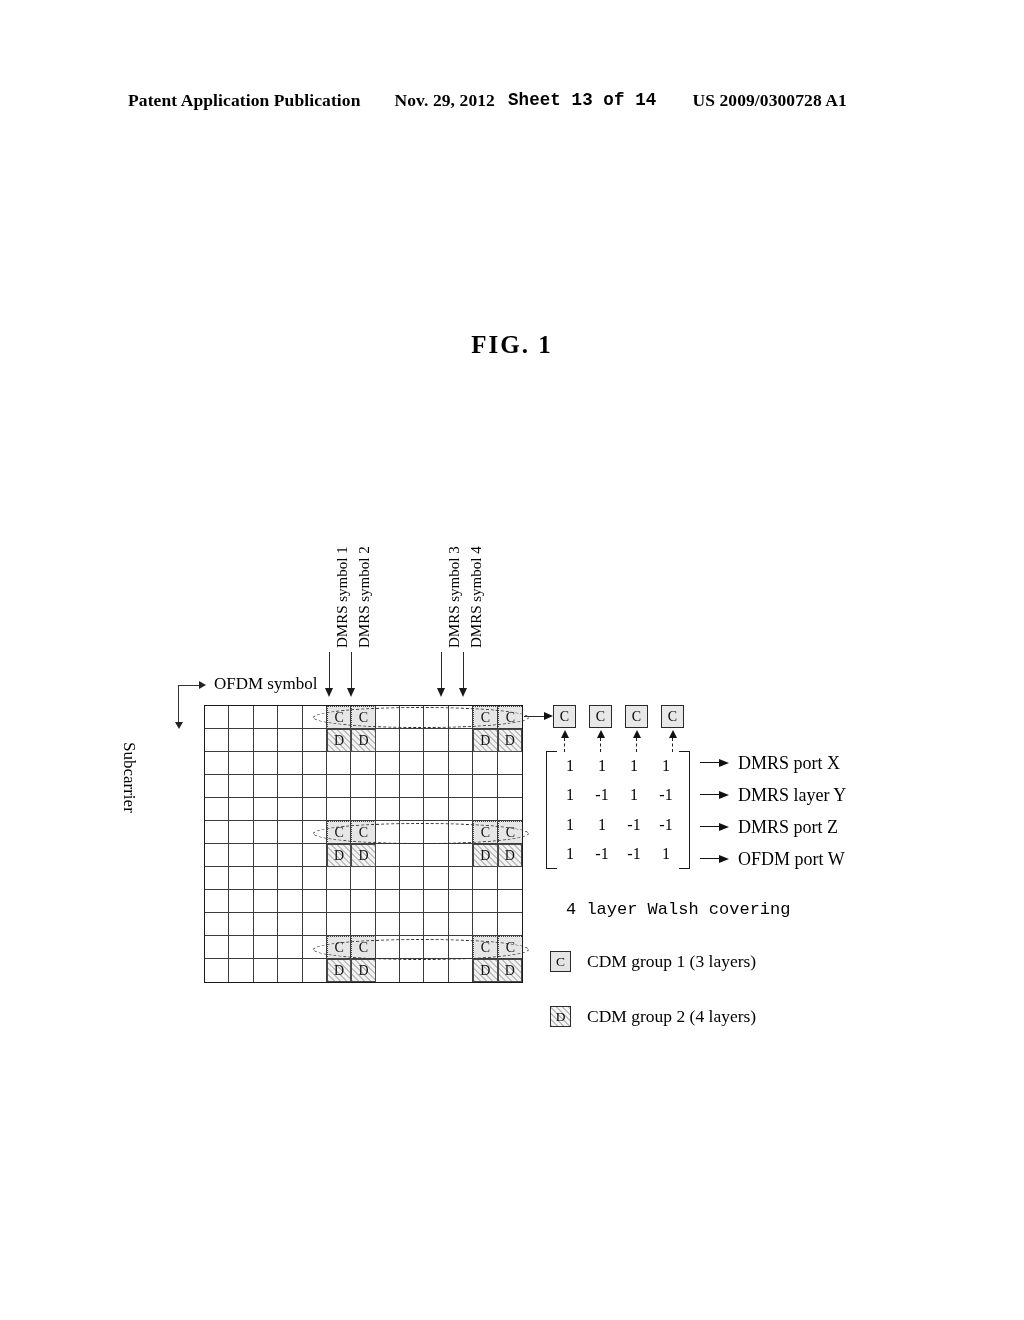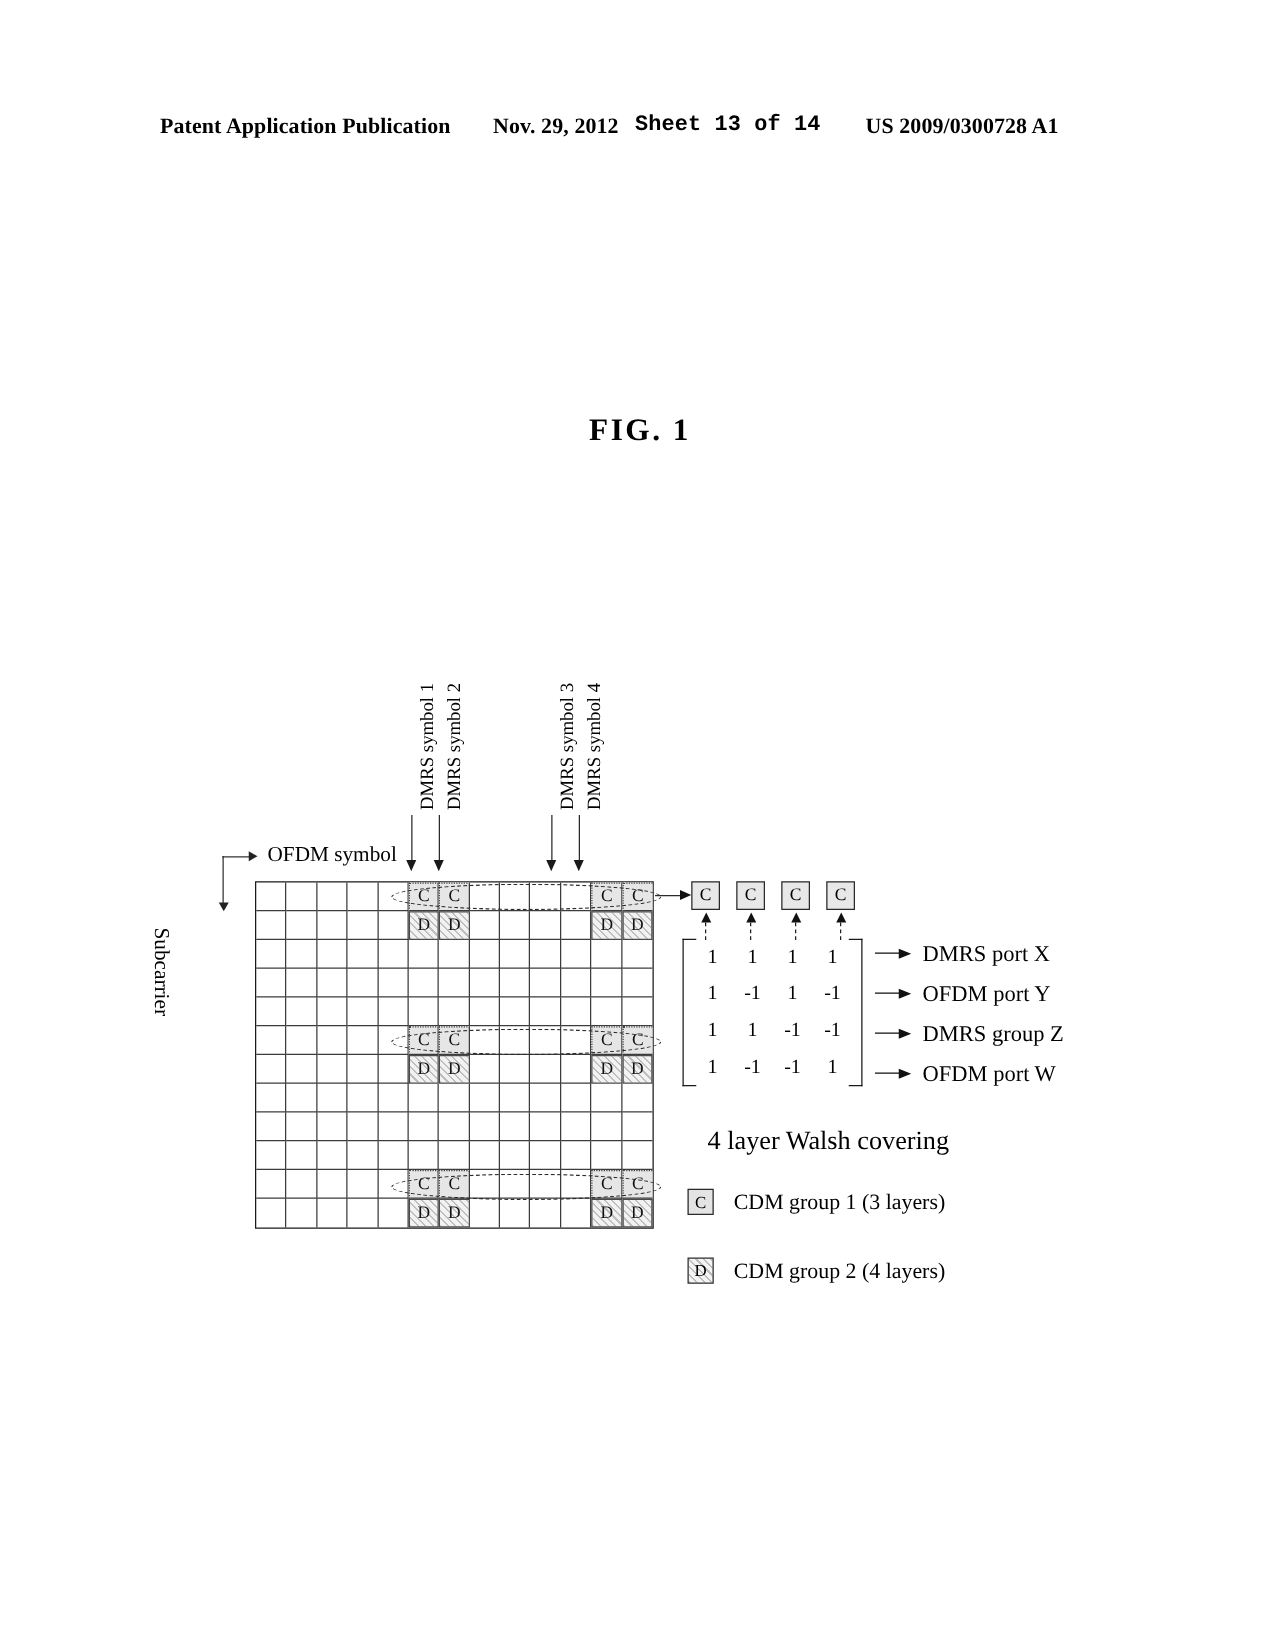--- a/index.html
+++ b/index.html
@@ -286,22 +286,22 @@
   .port-name {
     font-size: 18px;
     font-family: "Liberation Serif", serif;
   }
 
   
   #walsh-caption {
     position: absolute;
     left: 566px;
     top: 900px;
-    font-size: 21px;
-    font-family: Liberation Serif, serif;
+    font-size: 17px;
+    font-family: Liberation Mono, monospace;
     white-space: nowrap;
   }
   .legend-row {
     position: absolute;
     display: flex;
     align-items: center;
     white-space: nowrap;
   }
   .legend-swatch {
     width: 21px;
@@ -636,28 +636,28 @@
         <i></i>
         <b></b>
       </span>
     <span class="port-name">DMRS port X</span>
   </div>
   <div class="port-row" style="left:700px; top:783px;">
     <span class="port-arrow">
         <i></i>
         <b></b>
       </span>
-    <span class="port-name">OFDM port Y</span>
+    <span class="port-name">DMRS layer Y</span>
   </div>
   <div class="port-row" style="left:700px; top:815px;">
     <span class="port-arrow">
         <i></i>
         <b></b>
       </span>
-    <span class="port-name">DMRS group Z</span>
+    <span class="port-name">DMRS port Z</span>
   </div>
   <div class="port-row" style="left:700px; top:847px;">
     <span class="port-arrow">
         <i></i>
         <b></b>
       </span>
     <span class="port-name">OFDM port W</span>
   </div>
 
   <div id="walsh-caption">4 layer Walsh covering</div>

